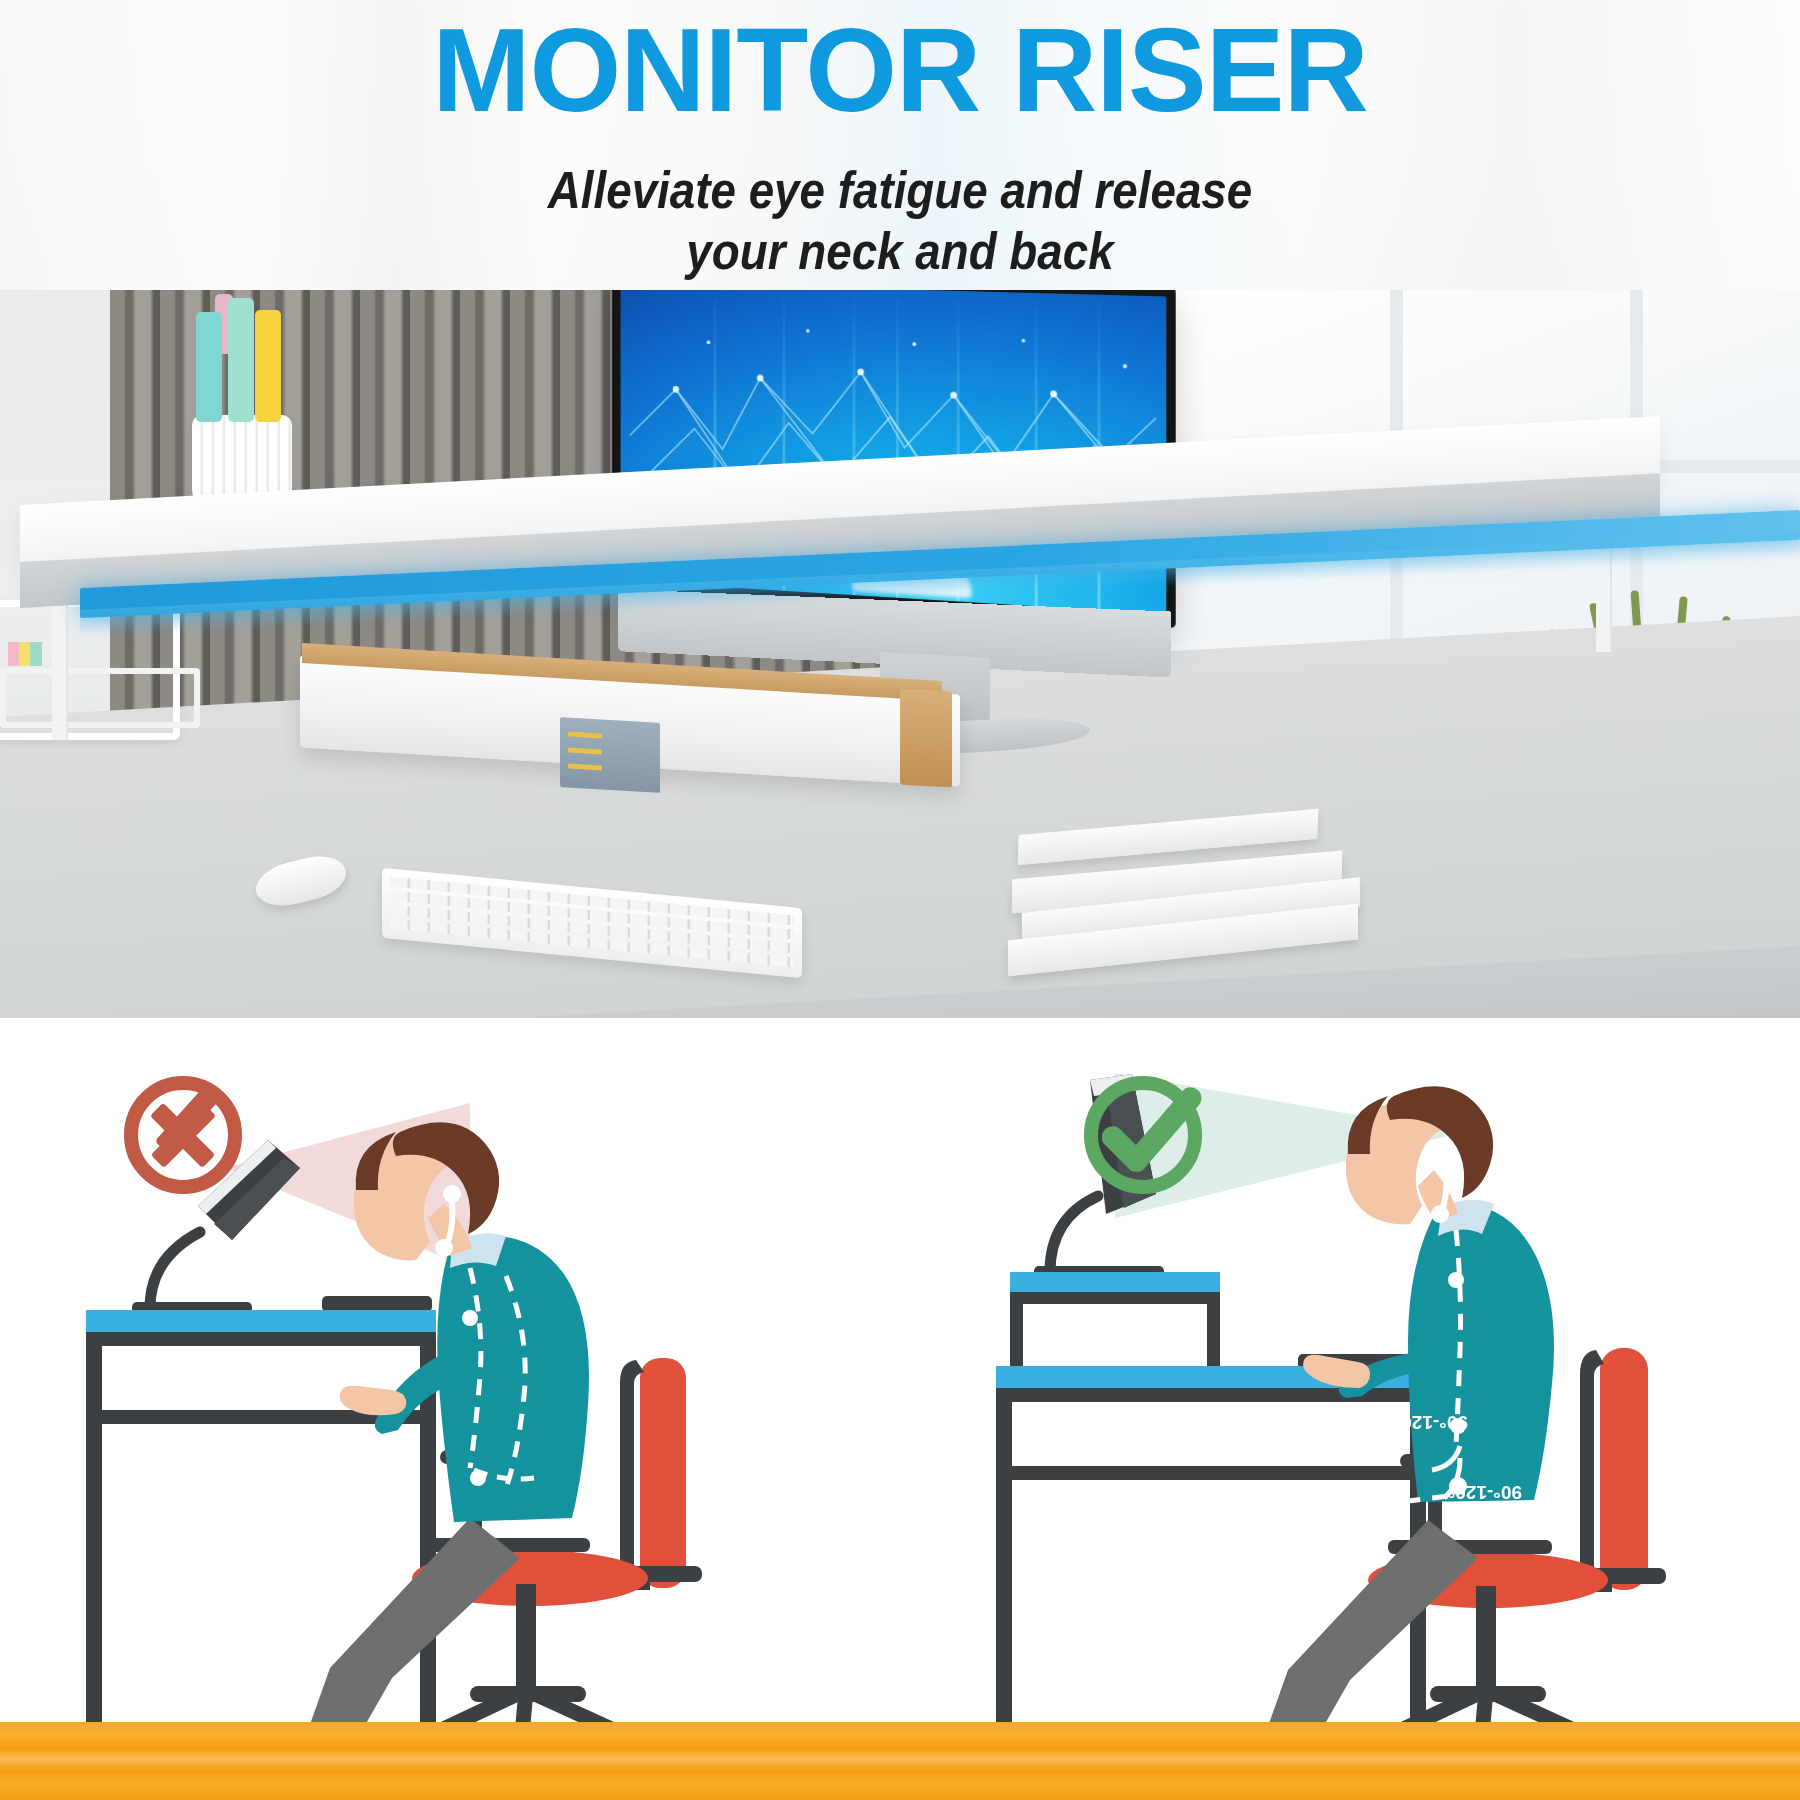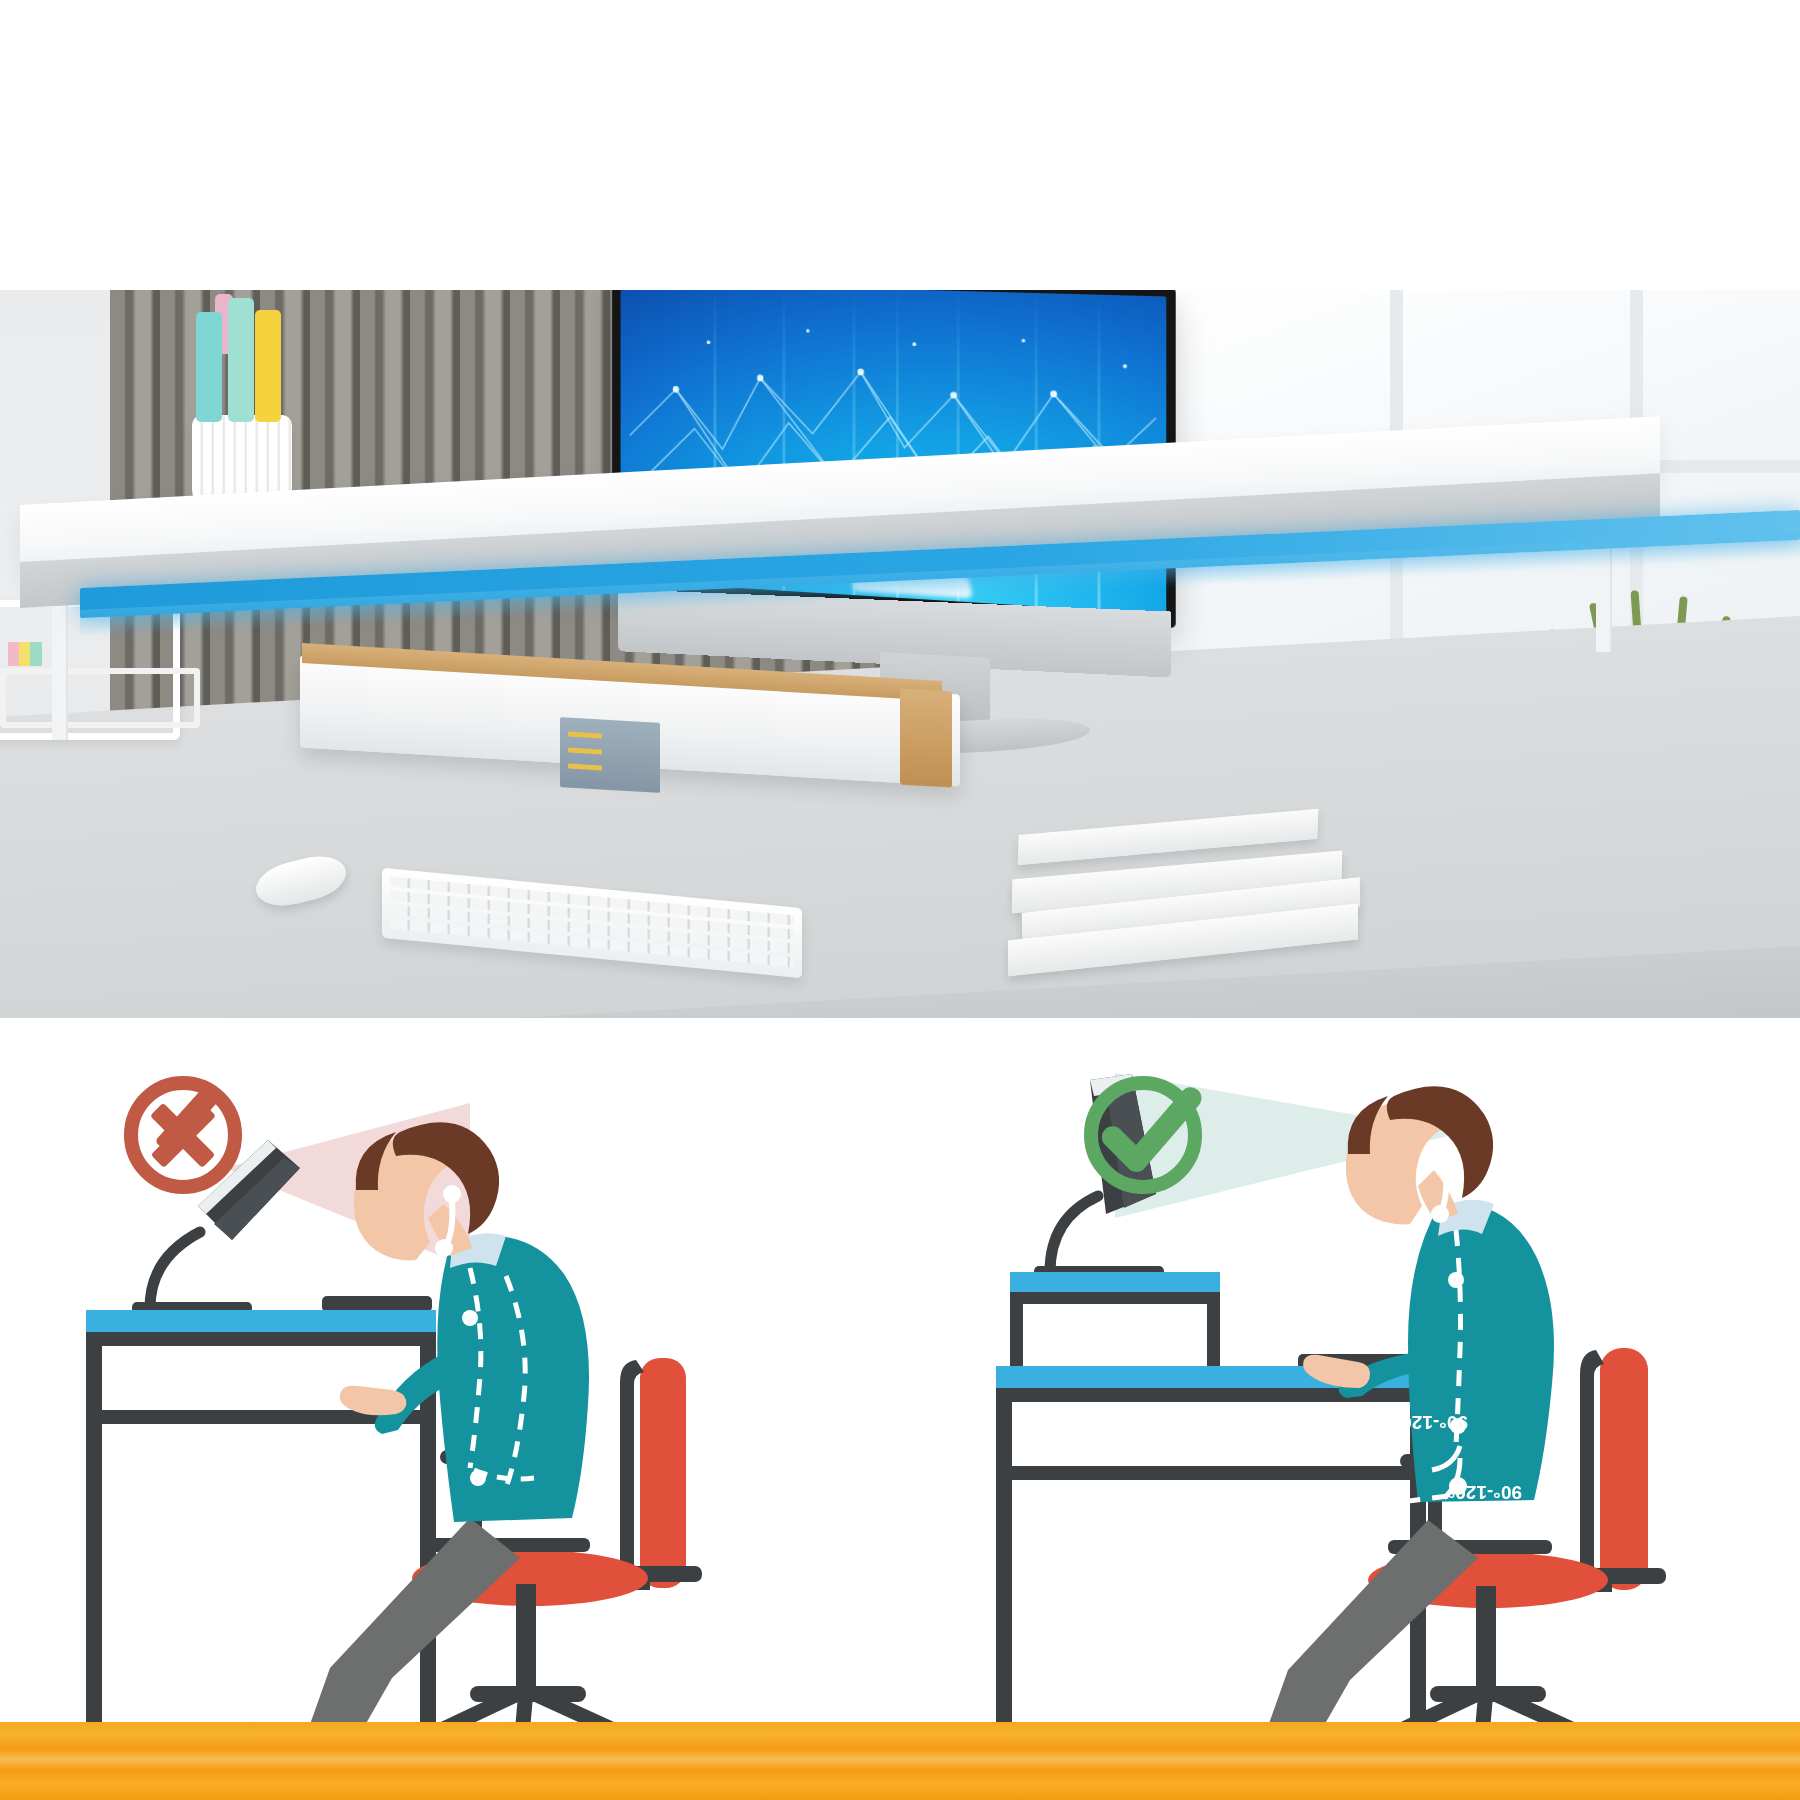--- a/index.html
+++ b/index.html
@@ -187,20 +187,28 @@
   .badge { position:absolute; width:130px; height:130px; }
   .badge svg { width:100%; height:100%; }
 
   .scene-svg { position:absolute; left:0; top:0; width:900px; height:760px; }
 </style>
 </head>
 <body>
 
 <div class="page">
 
+  <div class="header">
+    <div class="header-veil"></div>
+    <div class="title">MONITOR RISER</div>
+    <div class="subtitle">
+      <div>Alleviate eye fatigue and release</div>
+      <div>your neck and back</div>
+    </div>
+  </div>
 
   <div class="photo">
     <div class="bg-wall"></div>
     <div class="curtain"></div>
 
     <div class="window">
       <div class="mullion-v" style="left:230px"></div>
       <div class="mullion-v" style="left:470px"></div>
       <div class="mullion-h" style="top:170px"></div>
       <div class="mullion-h" style="top:370px"></div>

